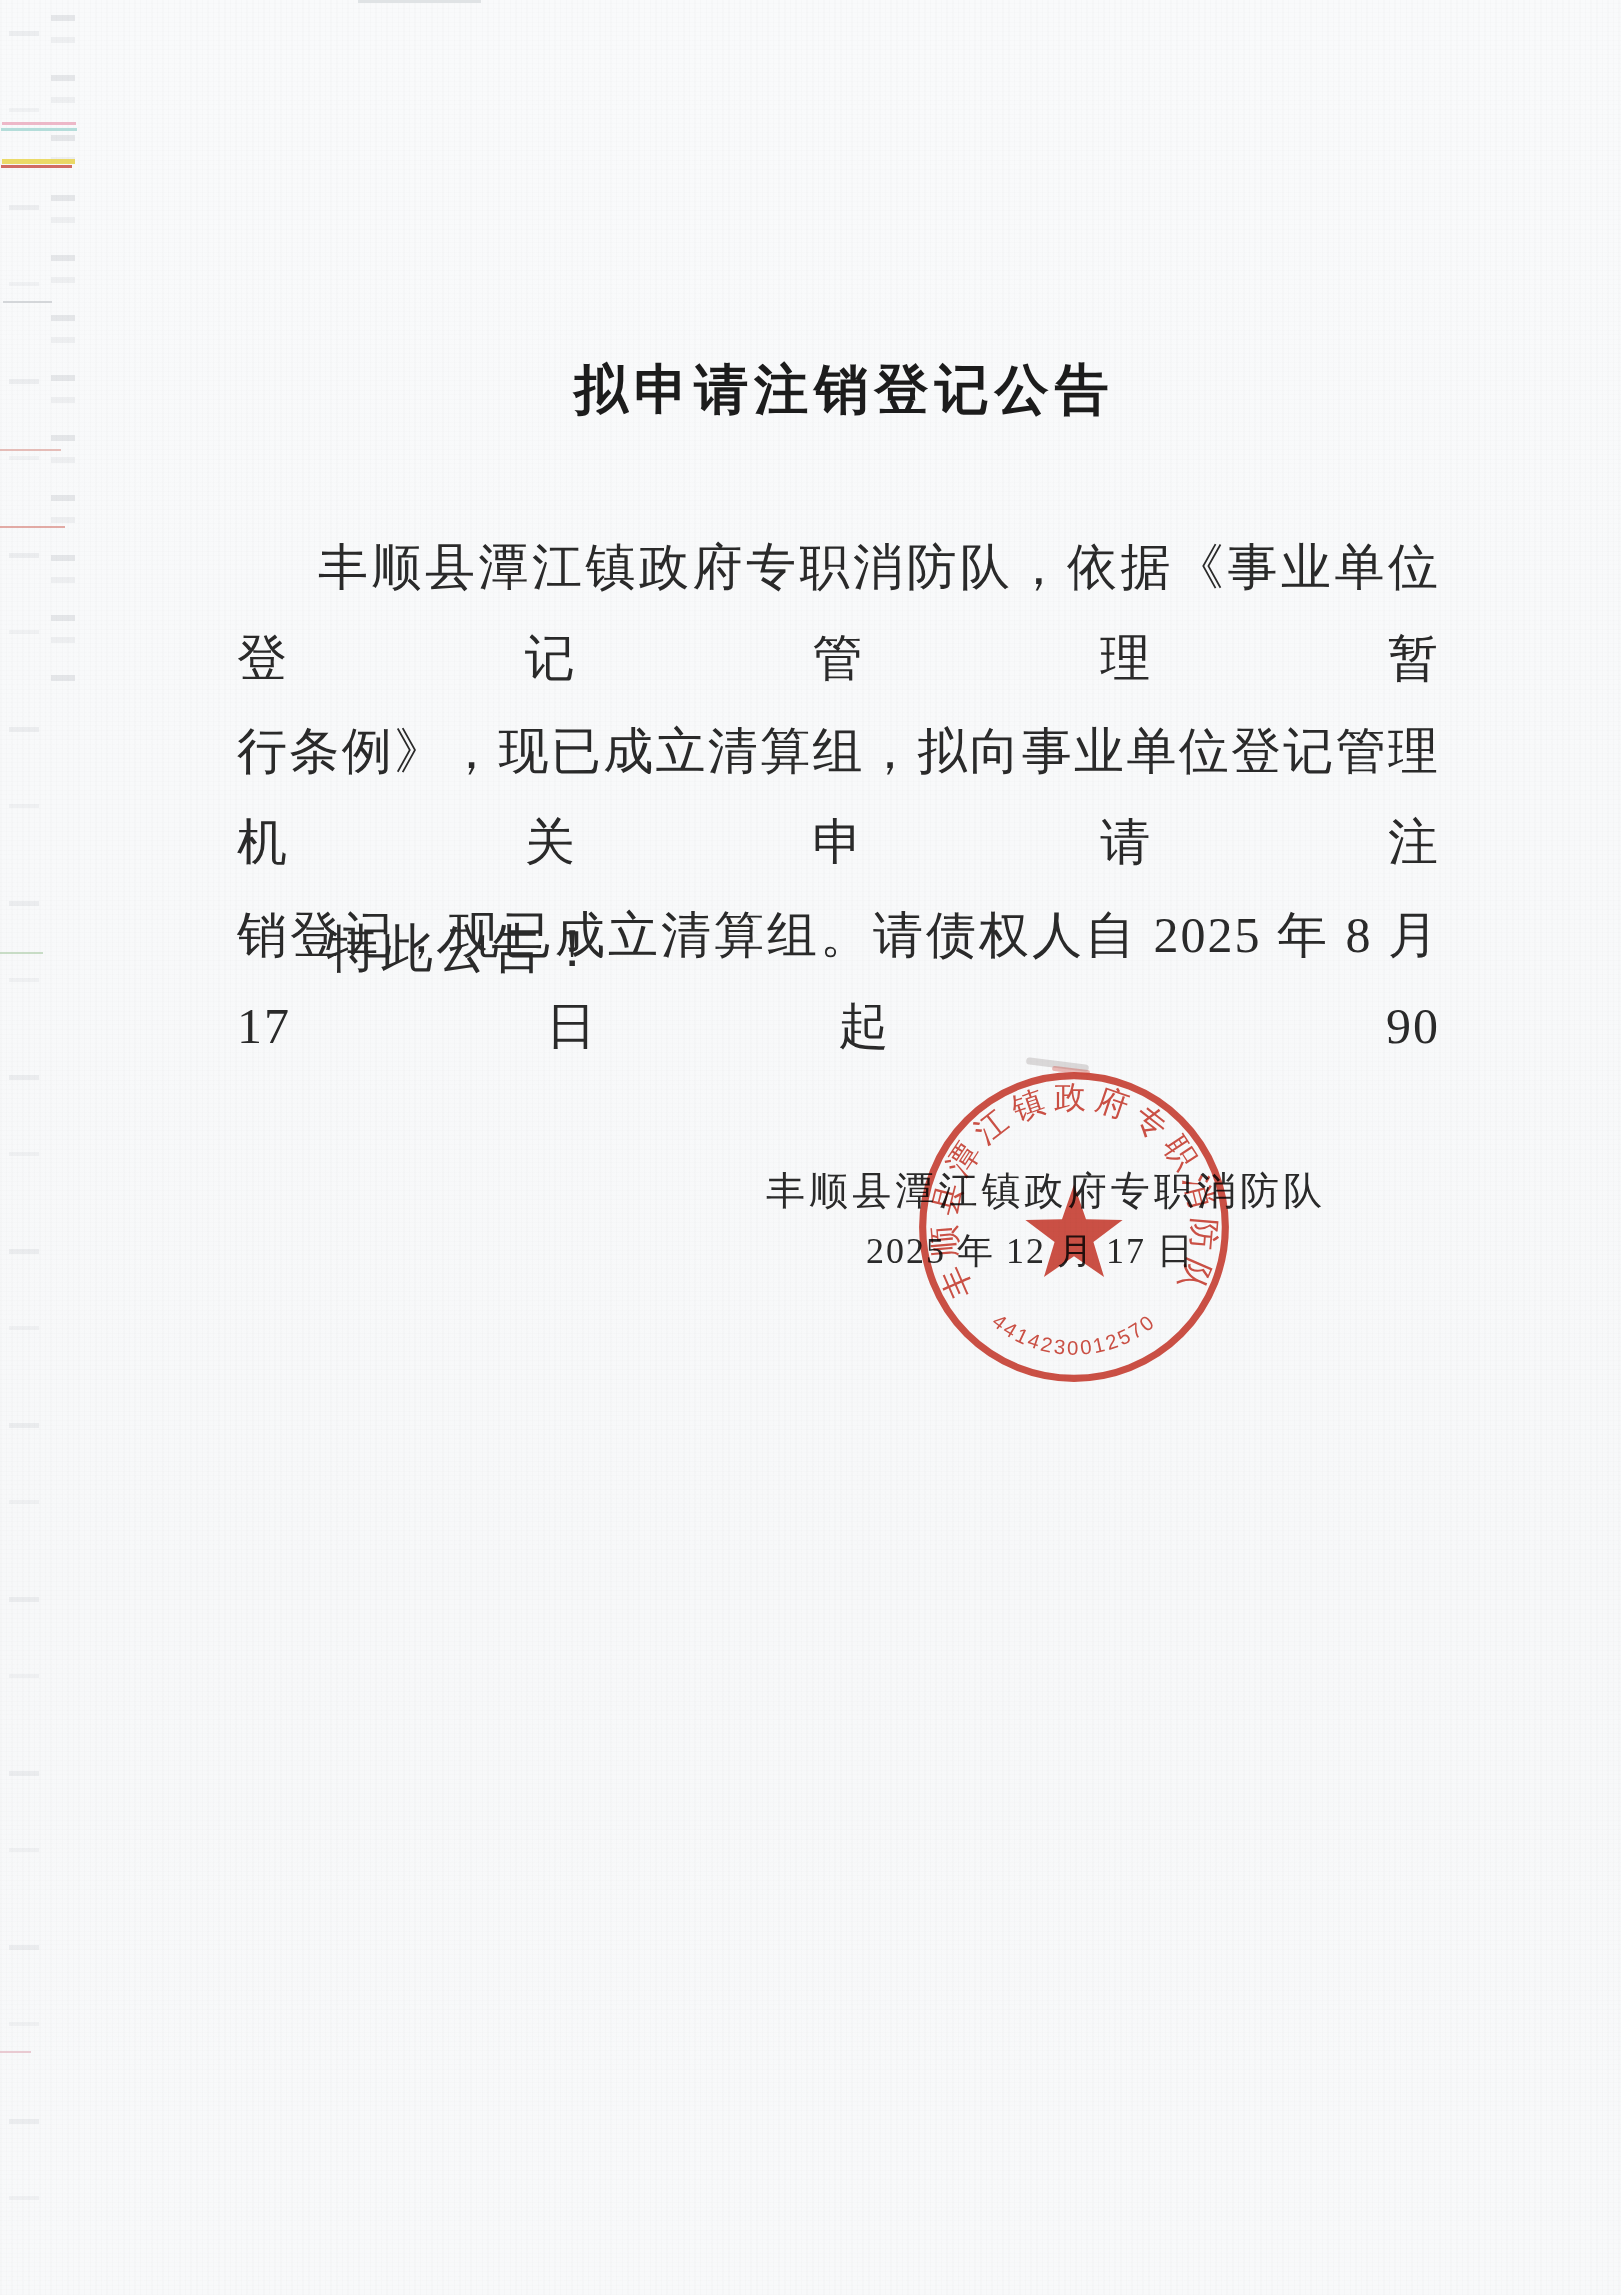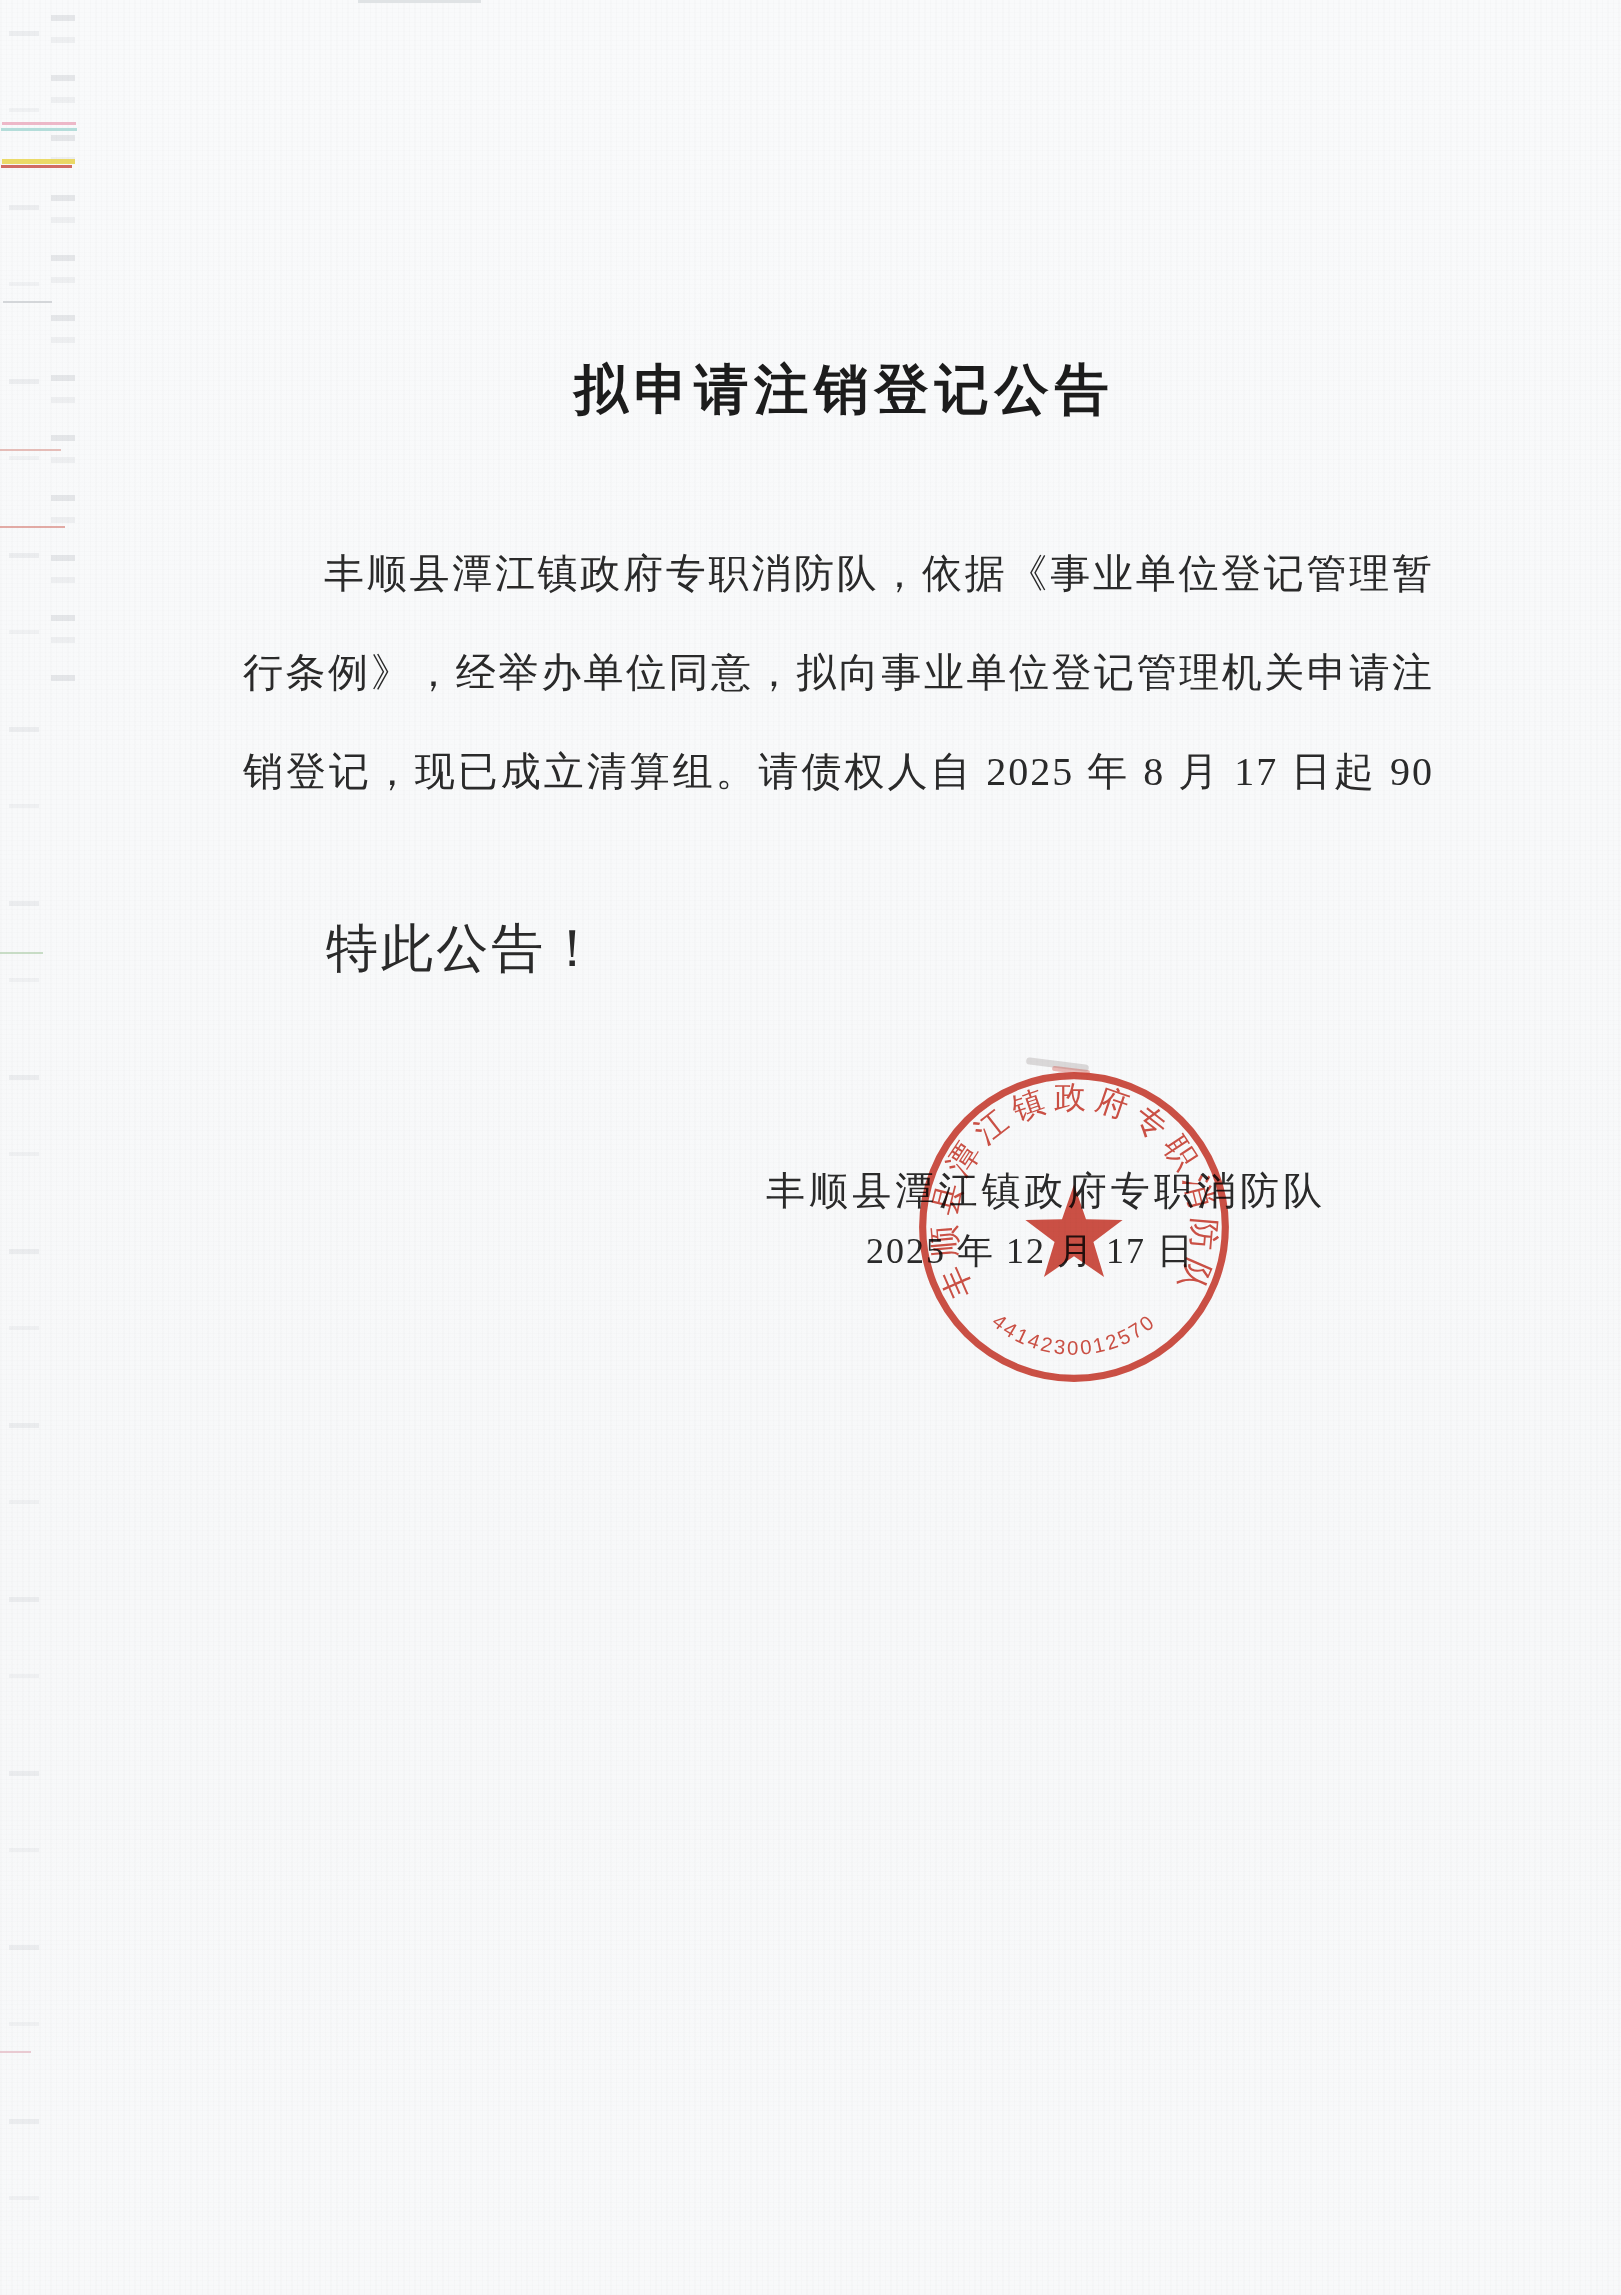--- a/index.html
+++ b/index.html
@@ -33,22 +33,22 @@
     font-size: 54px;
     letter-spacing: 6.1px;
     color: #1c1c1c;
   }
   .body-block {
     position: absolute;
     left: 235px; top: 520px;
     width: 1207px;
   }
   .body-line {
-    margin: 8px;
-    font-size: 40px;
+    margin: 2px;
+    font-size: 50px;
     line-height: 91px;
     letter-spacing: 2px;
     color: #2a2a2a;
   }
   .body-line.just { text-align: justify; text-align-last: justify; }
   .body-line.indent { text-indent: 81px; }
   .closing {
     position: absolute;
     left: 326px; top: 918px;
     margin: 0;
@@ -131,21 +131,21 @@
   <div class="artifact" style="left:0; top:449px; width:61px; height:2px; background:#d9948c; opacity:.6;"></div>
   <div class="artifact" style="left:0; top:526px; width:65px; height:2px; background:#cf6a5e; opacity:.55;"></div>
   <div class="artifact" style="left:0; top:952px; width:43px; height:2px; background:#a8c9a4; opacity:.6;"></div>
   <div class="artifact" style="left:0; top:2051px; width:31px; height:2px; background:#e3b6c0; opacity:.7;"></div>
   <div class="artifact" style="left:358px; top:0; width:123px; height:2.6px; background:#dadde0; opacity:.8;"></div>
 
   <h1 class="title">拟申请注销登记公告</h1>
 
   <div class="body-block">
     <p class="body-line just indent">丰顺县潭江镇政府专职消防队，依据《事业单位登记管理暂</p>
-    <p class="body-line just">行条例》，经举办单位同意，拟向事业单位登记管理机关申请注</p>
+    <p class="body-line just">行条例》，现已成立清算组，拟向事业单位登记管理机关申请注</p>
     <p class="body-line just">销登记，现已成立清算组。请债权人自 2025 年 8 月 17 日起 90</p>
   </div>
 
   <p class="closing">特此公告！</p>
 
   <p class="signature">丰顺县潭江镇政府专职消防队</p>
   <p class="date">2025 年 12 月 17 日</p>
 
   <svg class="seal" viewBox="0 0 622 622" aria-hidden="true">
     <defs>

